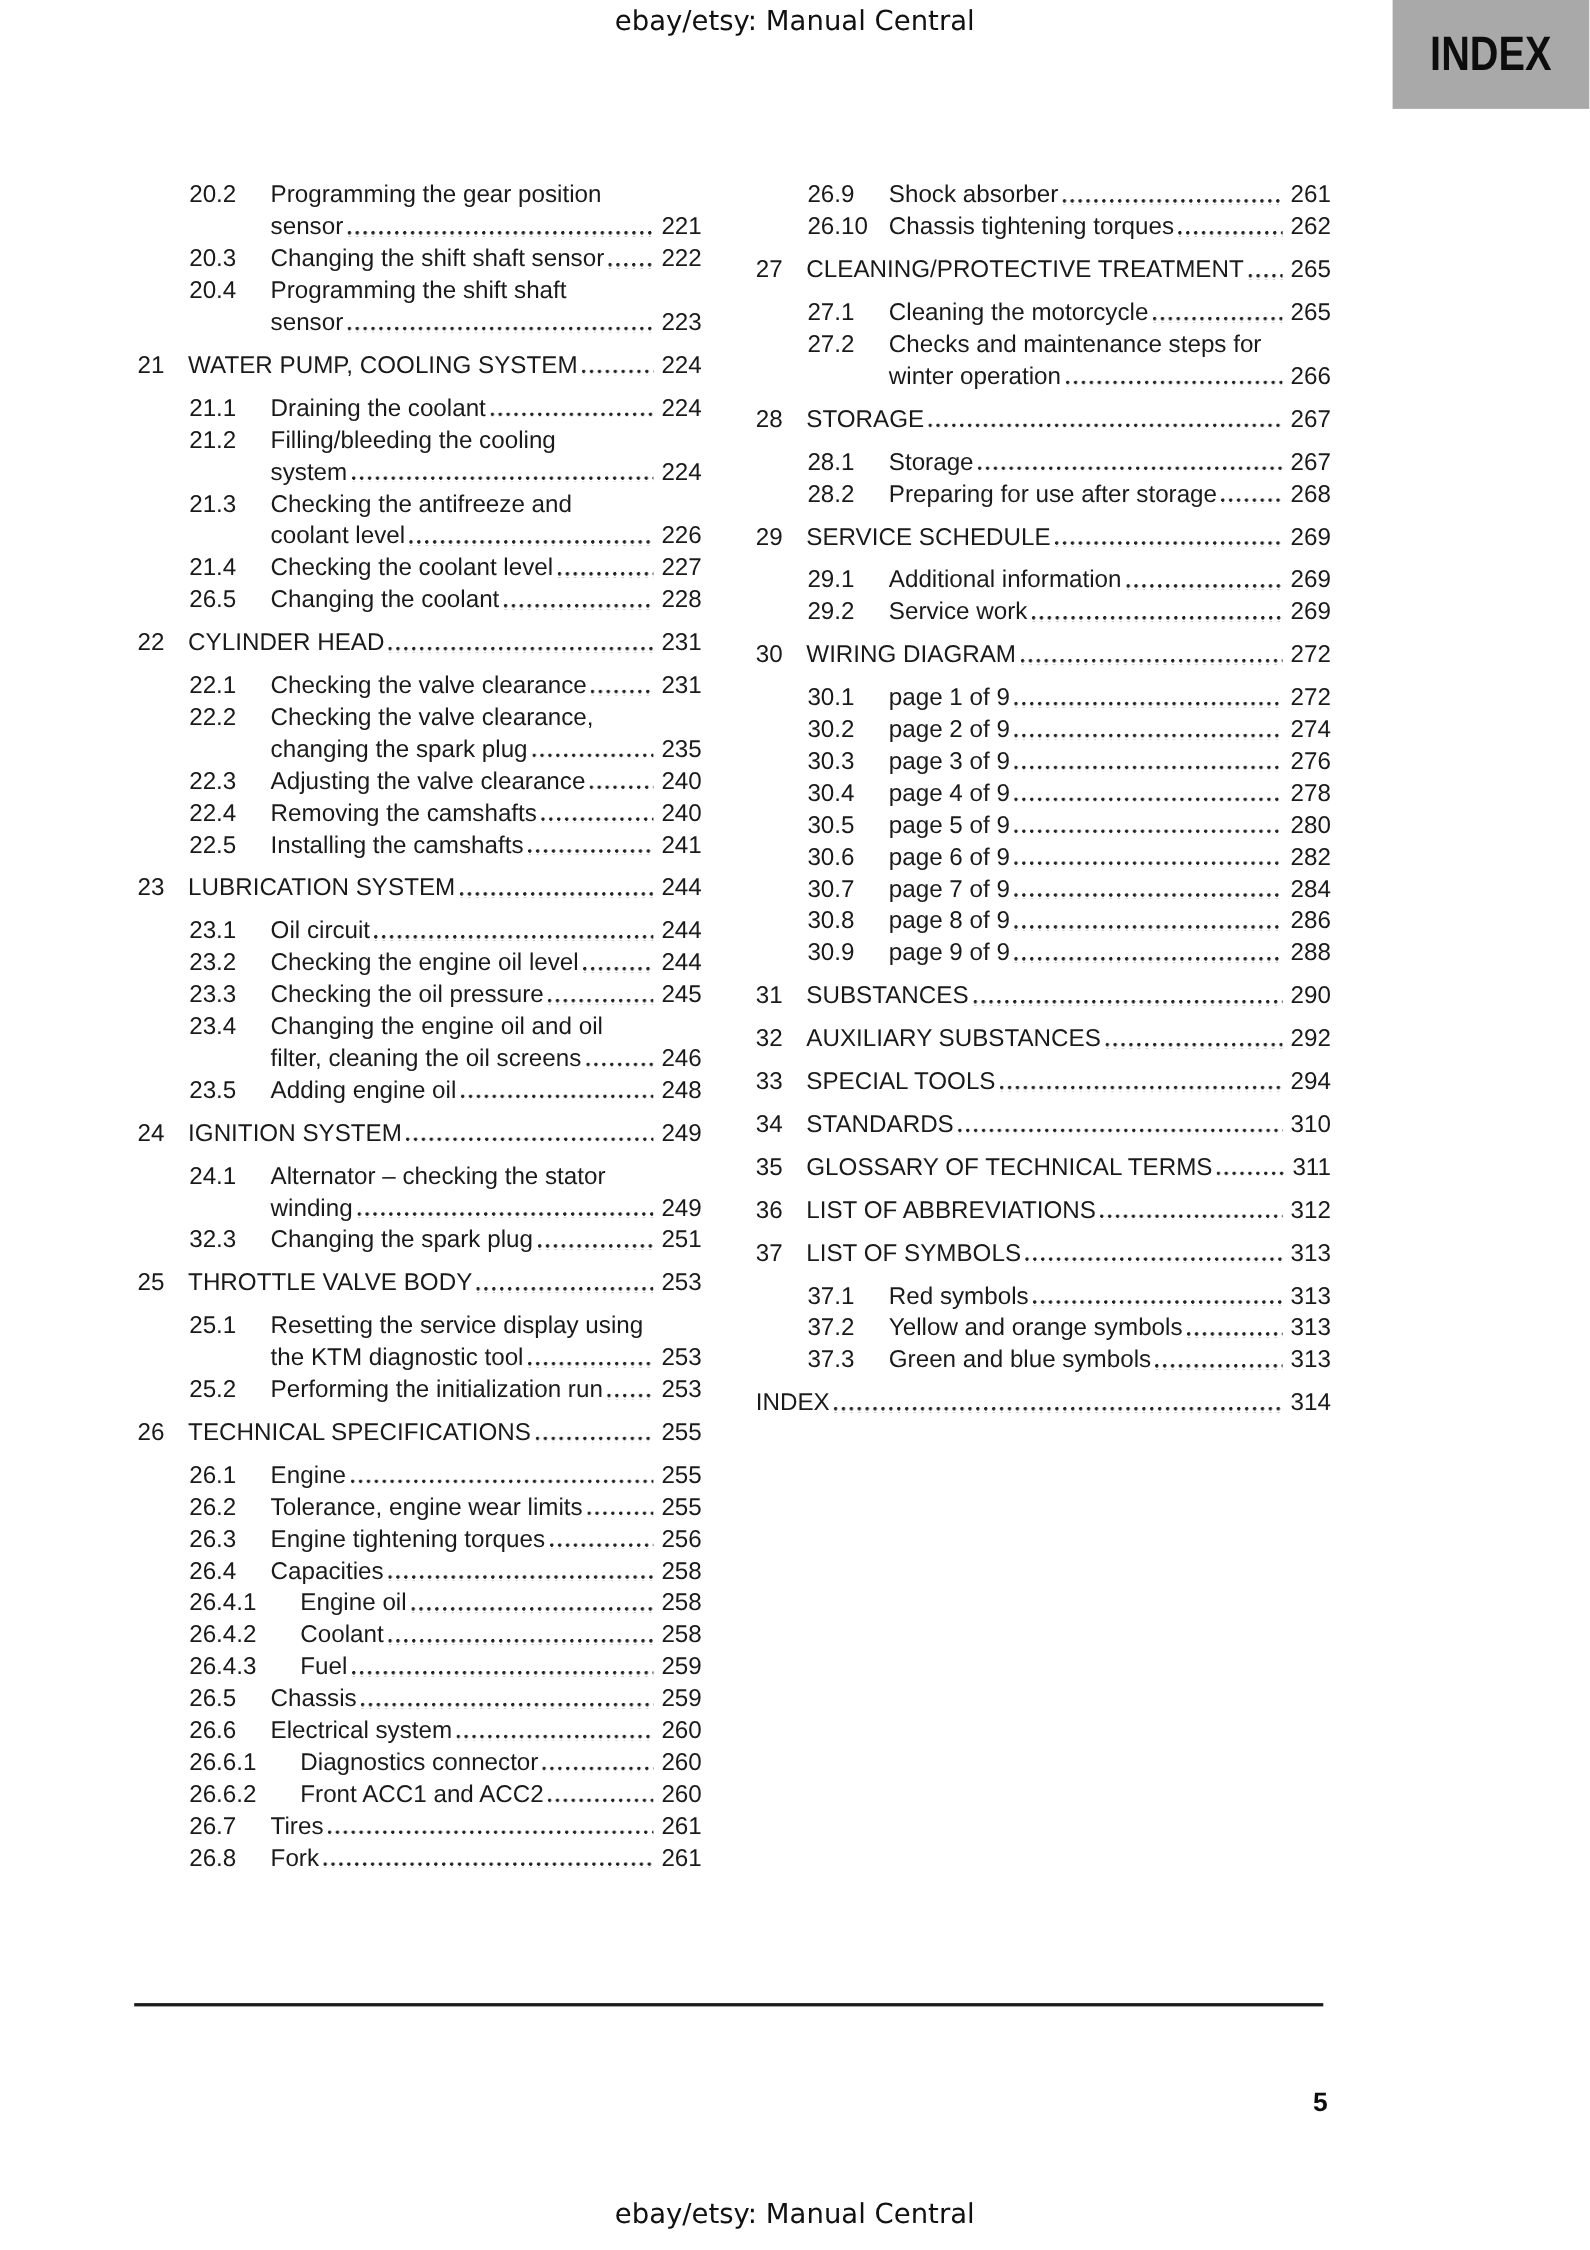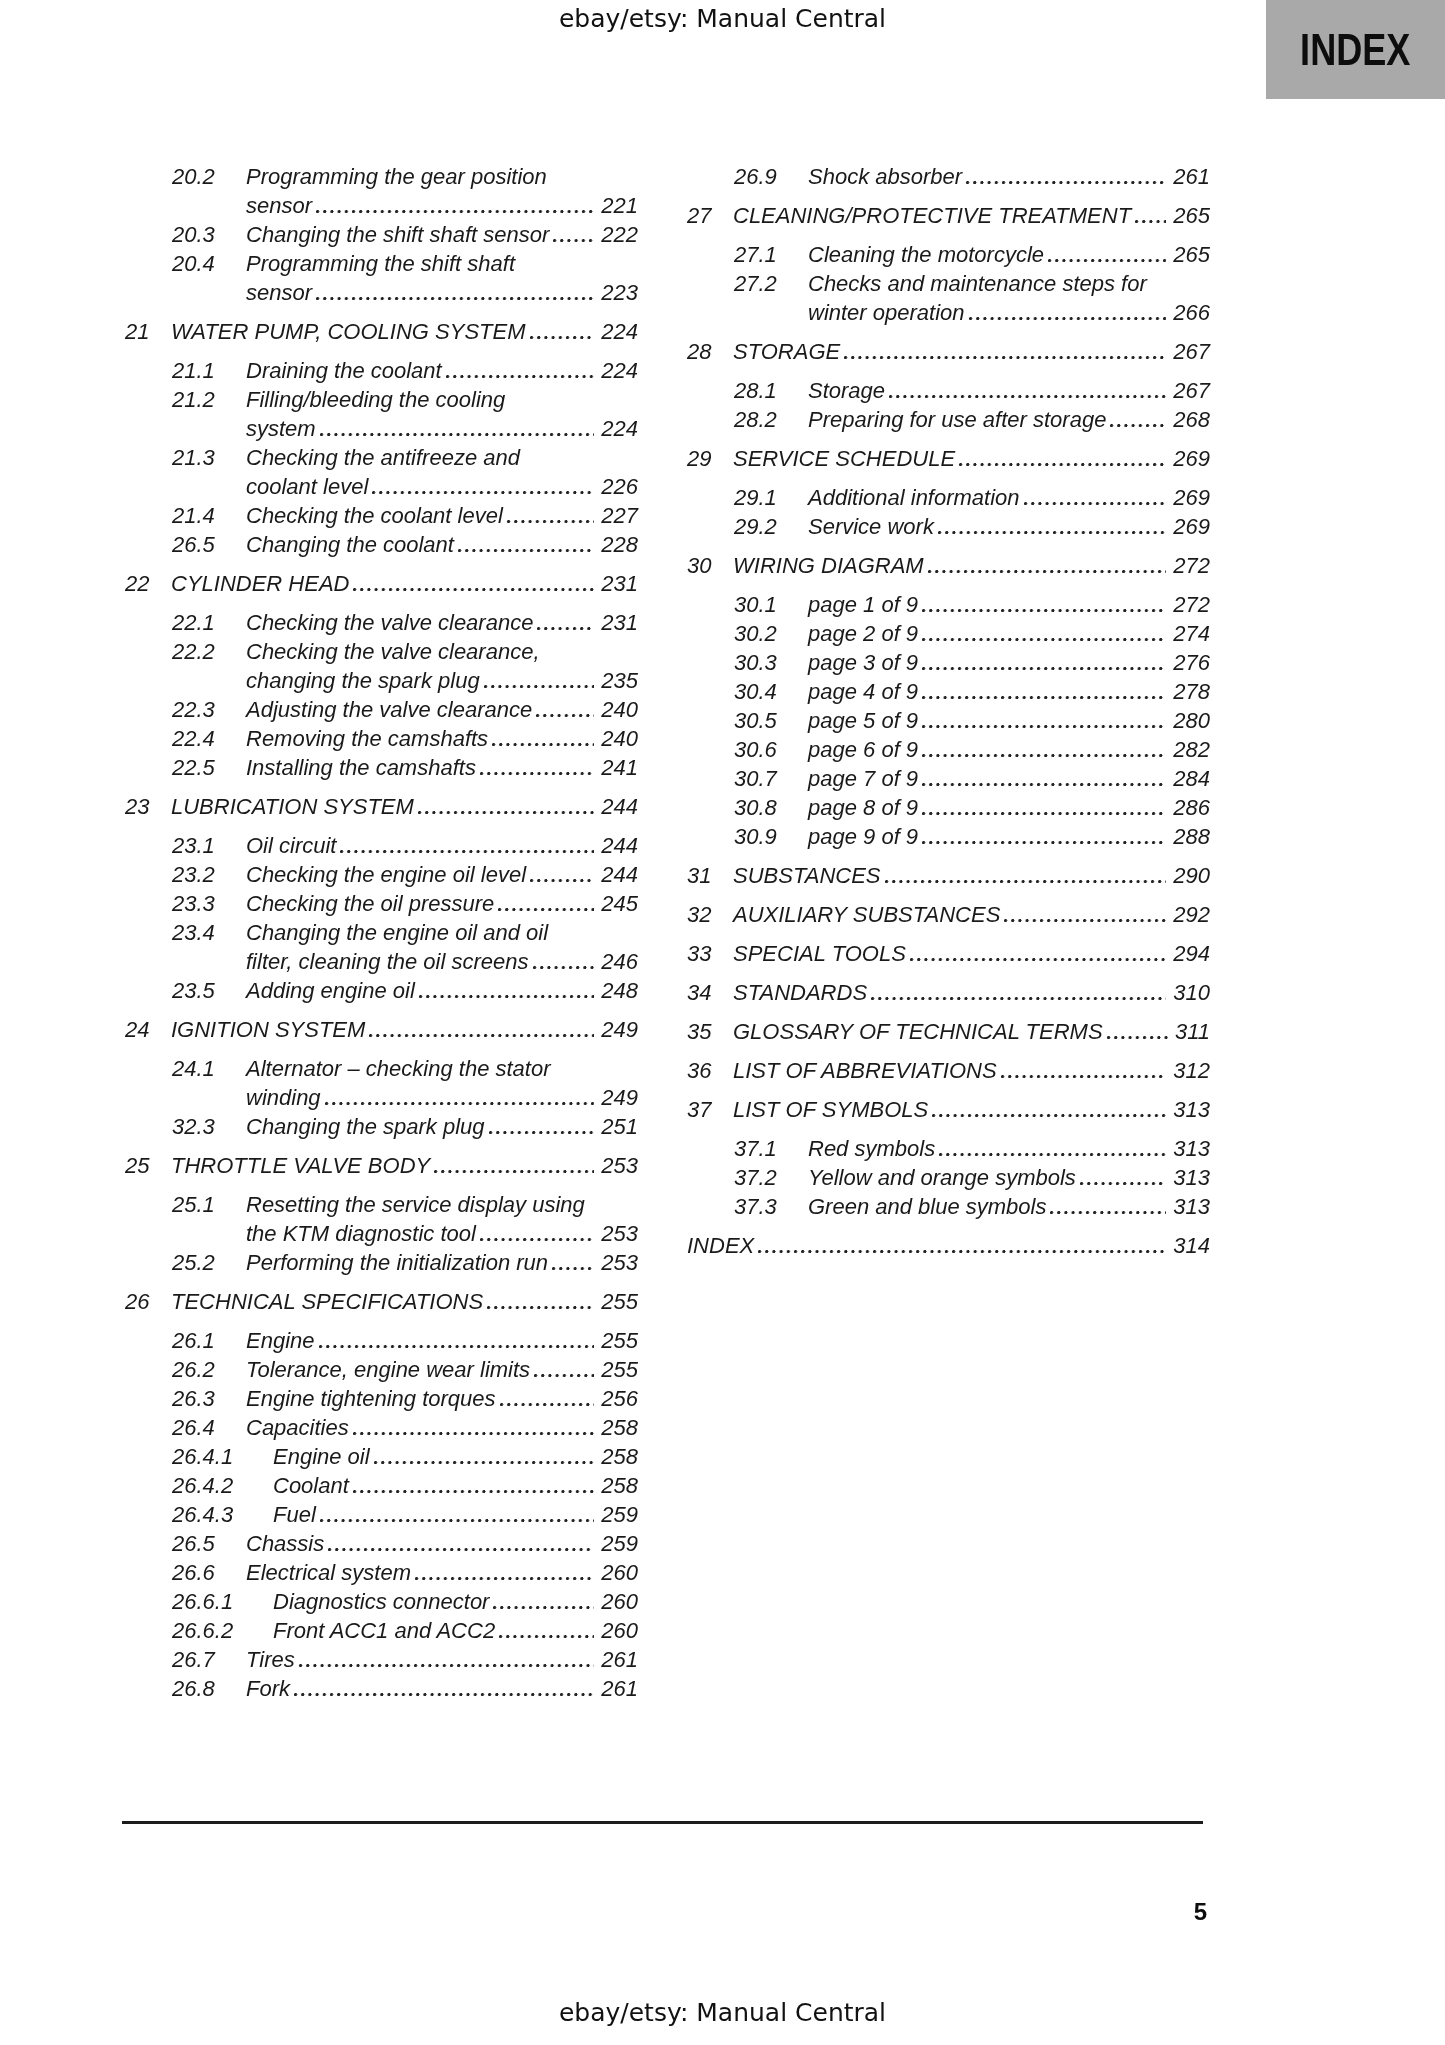--- a/index.html
+++ b/index.html
@@ -28,21 +28,21 @@
     font-size: 44px; font-weight: bold; color: #0d0d0d;
     transform: scaleX(0.82);
     letter-spacing: 0px;
   }
 
   
   .toc {
     position: absolute; top: 162px; left: 125px;
     width: 1085px;
     display: flex;
-    font-size: 22px; line-height: 29px; font-style: italic;
+    font-size: 22px; line-height: 29px;
   }
   .toc-col-left  { width: 513px; margin-right: 49px; flex: none; }
   .toc-col-right { width: 523px; flex: none; }
 
   .toc-row { display: flex; align-items: flex-start; }
   .toc-row.level-0 { margin-top: 10px; margin-bottom: 10px; }
   .toc-row.level-0 .toc-num { width: 46px;  flex: none; }
   .toc-row.level-1 { padding-left: 47px; }
   .toc-row.level-1 .toc-num { width: 74px;  flex: none; }
   .toc-row.level-2 { padding-left: 47px; justify-content: flex-end; }
@@ -517,20 +517,30 @@
       <div class="toc-row level-1">
         <span class="toc-num">26.9</span>
         <div class="toc-content">
           <div class="toc-line last">
             <span class="toc-title">Shock absorber</span>
             <span class="leader"></span>
             <span class="toc-page">261</span>
           </div>
         </div>
       </div>
+      <div class="toc-row level-1">
+        <span class="toc-num">26.10</span>
+        <div class="toc-content">
+          <div class="toc-line last">
+            <span class="toc-title">Chassis tightening torques</span>
+            <span class="leader"></span>
+            <span class="toc-page">262</span>
+          </div>
+        </div>
+      </div>
       <div class="toc-row level-0">
         <span class="toc-num">27</span>
         <div class="toc-content">
           <div class="toc-line last">
             <span class="toc-title">CLEANING/PROTECTIVE TREATMENT</span>
             <span class="leader"></span>
             <span class="toc-page">265</span>
           </div>
         </div>
       </div>

